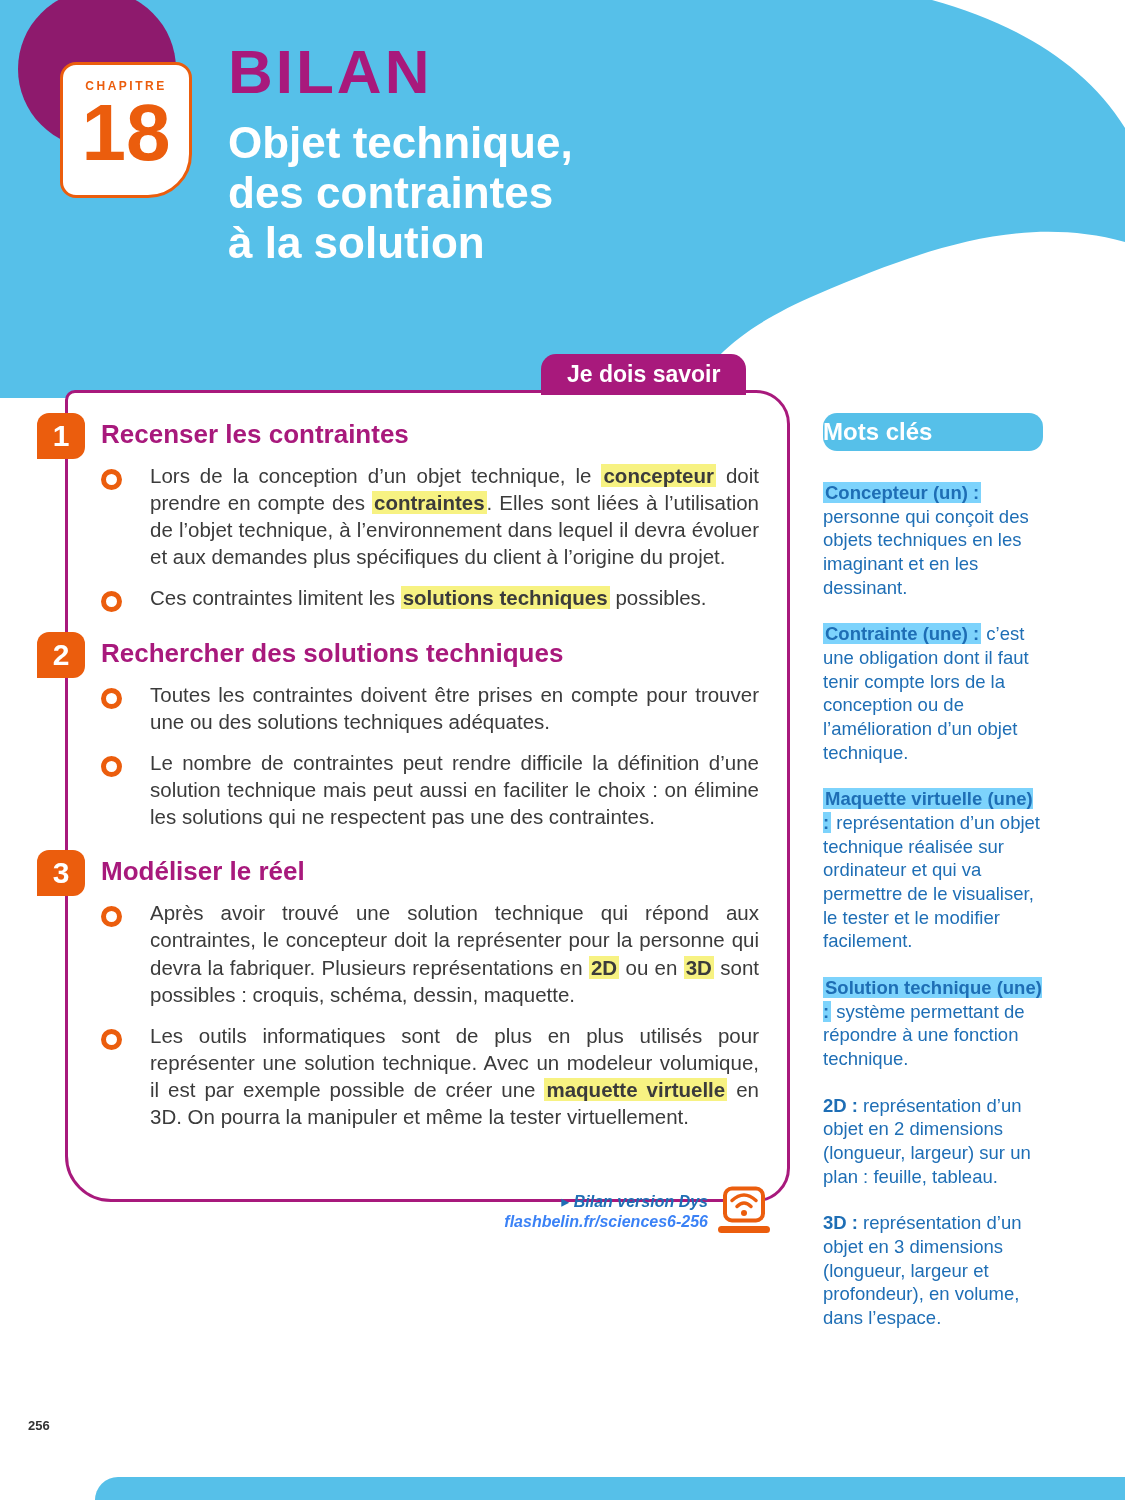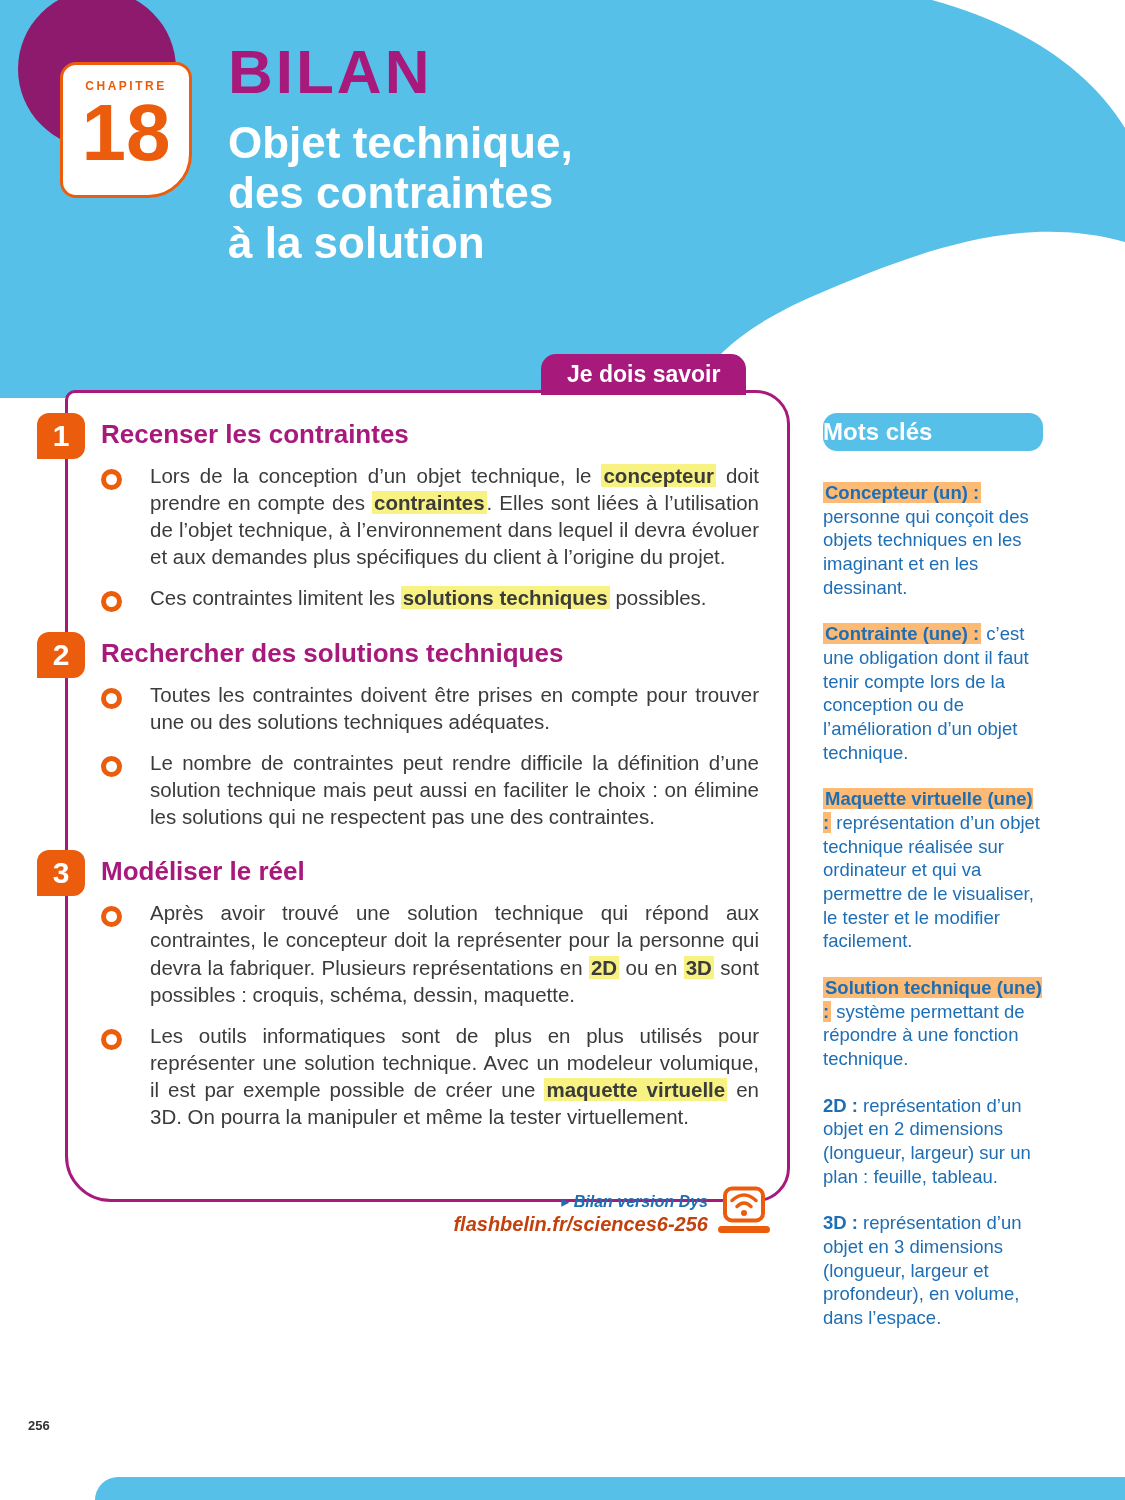--- a/index.html
+++ b/index.html
@@ -45,31 +45,31 @@
     color:#ffffff;font-size:30px;font-weight:800;
     display:flex;align-items:center;justify-content:center;
   }
   .bullet{display:flex;gap:28px;margin-bottom:14px;}
   .marker{flex:none;width:11px;height:11px;border:5px solid #eb5d0d;border-radius:50%;margin-top:7px;background:#fff;}
   .bullet p{margin:0;color:#3b3b3b;font-size:20.5px;line-height:1.32;text-align:justify;}
   .hl{background:#f7f282;font-weight:700;padding:0 2px;}
   
   .dys{position:absolute;left:400px;top:1192px;width:308px;text-align:right;z-index:5;line-height:1.25;font-style:italic;}
   .dys-line1{color:#1e6eb5;font-size:16px;font-weight:700;}
-  .dys-line2{color:#c2410c;font-size:20px;font-weight:700;}
+  .dys-line2{color:#3b82f6;font-size:16px;font-weight:700;}
   .dys-icon{position:absolute;left:718px;top:1186px;width:52px;height:48px;z-index:5;}
   
   .keywords{position:absolute;left:823px;top:413px;width:220px;z-index:4;}
   .kw-title{
     background:#56c0e9;color:#ffffff;border-radius:14px;height:38px;line-height:38px;
     text-align:left;font-size:24px;font-weight:700;margin-bottom:30px;
   }
   .kw-entry{margin:0 0 23px 0;color:#1e6eb5;font-size:18.5px;line-height:1.28;}
   .kw-term{font-weight:700;}
-  .kw-term.hl{background:#fdba74;padding:0 2px;}
+  .kw-term.hl{background:#7dd3fc;padding:0 2px;}
   
   .page-num{position:absolute;left:28px;top:1418px;color:#333;font-size:13px;font-weight:700;z-index:5;}
   .bottom-bar{position:absolute;left:95px;right:0;bottom:0;height:23px;background:#56c0e9;border-top-left-radius:24px;z-index:1;}
 </style>
 </head>
 <body>
 
 <svg class="header-svg" viewBox="0 0 1125 430" preserveAspectRatio="none" aria-hidden="true">
   <path d="M0 0 H932 C1012 22 1084 62 1125 128 V242 C1022 214 926 248 818 294 C748 324 716 352 684 398 L0 398 Z" fill="#56c0e9"></path>
 </svg>

